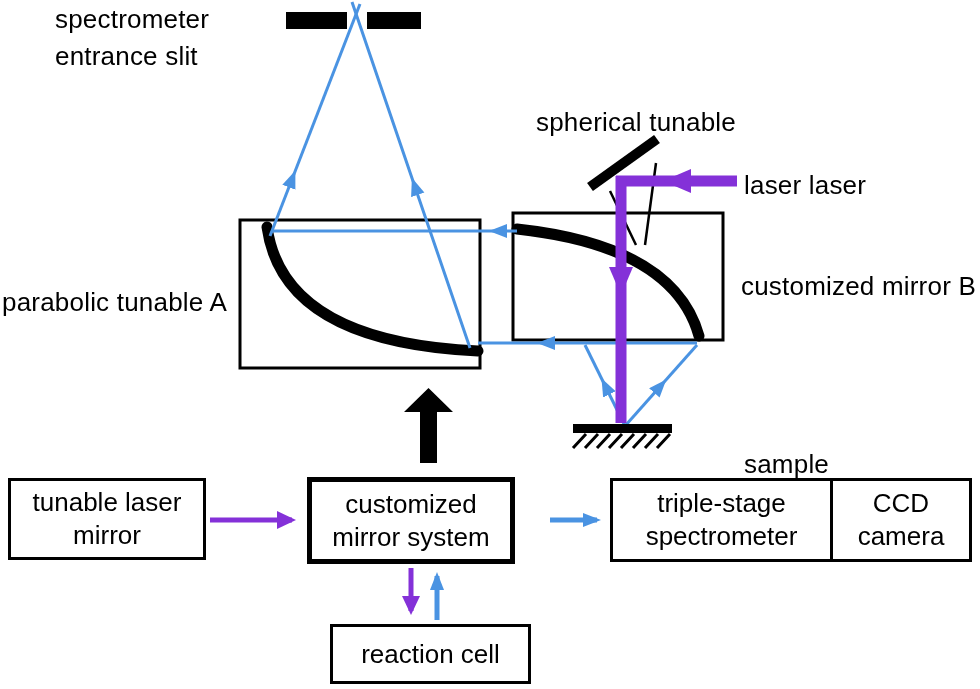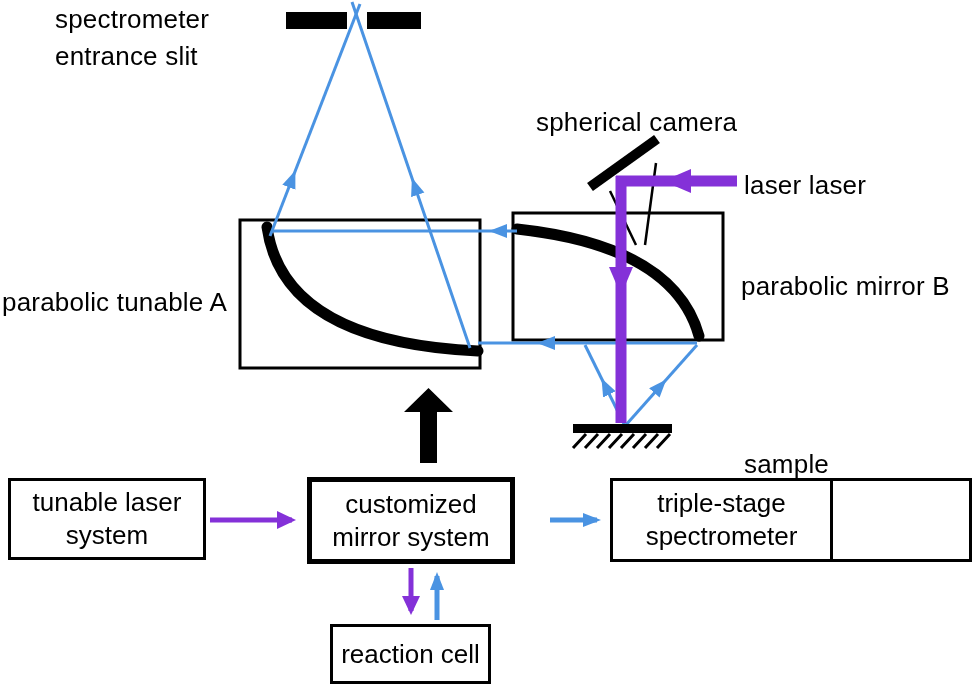--- a/index.html
+++ b/index.html
@@ -90,39 +90,43 @@
   <polygon points="420,463 420,412 404,412 428.5,388 453,412 437,412 437,463" class="f-ink"></polygon>
 
   <path d="M210 520 L292 520" class="s-purple" stroke-width="5" marker-end="url(#m-purple-end)"></path>
   <path d="M550 520 L597 520" class="s-blue" stroke-width="5" marker-end="url(#m-blue-end)"></path>
   <path d="M411 568 L411 611" class="s-purple" stroke-width="5" marker-end="url(#m-purple-end)"></path>
   <path d="M437 620 L437 576" class="s-blue" stroke-width="5" marker-end="url(#m-blue-end)"></path>
 </svg>
 
 <div class="lbl" style="left:55px;top:1px">spectrometer
 entrance slit</div>
-<div class="lbl" style="left:536px;top:104px">spherical camera</div>
+<div class="lbl" style="left:536px;top:104px">spherical tunable</div>
 <div class="lbl" style="left:744px;top:167px">laser laser</div>
 <div class="lbl" style="left:2px;top:284px">parabolic tunable A</div>
-<div class="lbl" style="left:741px;top:268px">parabolic mirror B</div>
+<div class="lbl" style="left:741px;top:268px">customized mirror B</div>
 <div class="lbl" style="left:744px;top:446px">sample</div>
 
 <div class="box" style="left:8px;top:478px;width:198px;height:82px">
   <span>tunable laser
-system</span>
+mirror</span>
 </div>
 
 <div class="box thick" style="left:307px;top:477px;width:208px;height:87px">
   <span>customized
 mirror system</span>
 </div>
 
 <div class="duo" style="left:610px;top:478px;width:362px;height:84px">
   <div class="cell" style="width:217px">
     <span>triple-stage
 spectrometer</span>
   </div>
   <div class="divider"></div>
+  <div class="cell" style="flex:1">
+    <span>CCD
+camera</span>
+  </div>
 </div>
 
-<div class="box" style="left:330px;top:624px;width:161px;height:60px">
+<div class="box" style="left:330px;top:624px;width:201px;height:60px">
   <span>reaction cell</span>
 </div>
 
 </body></html>

